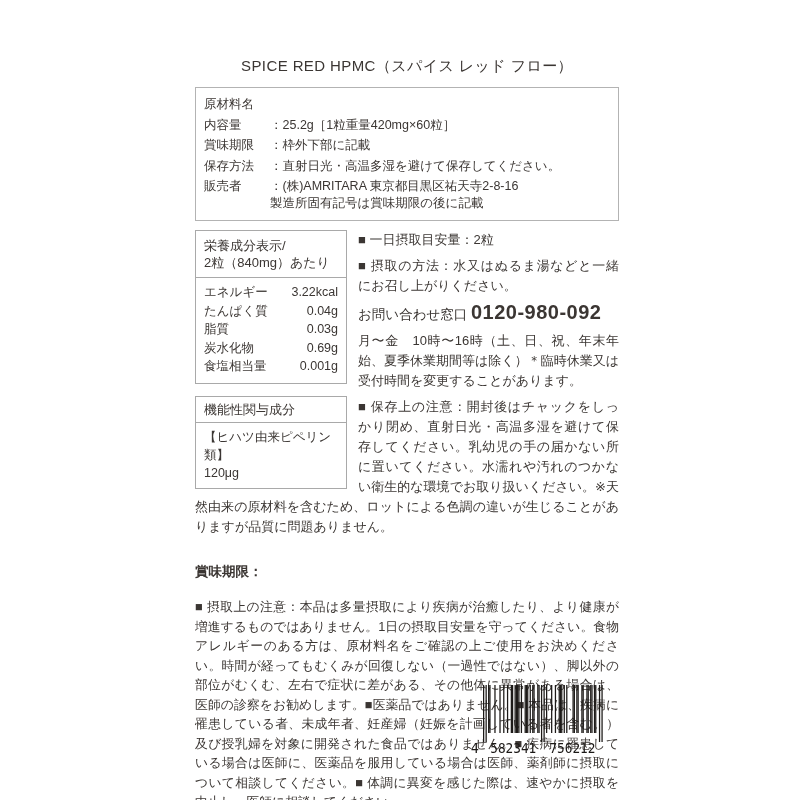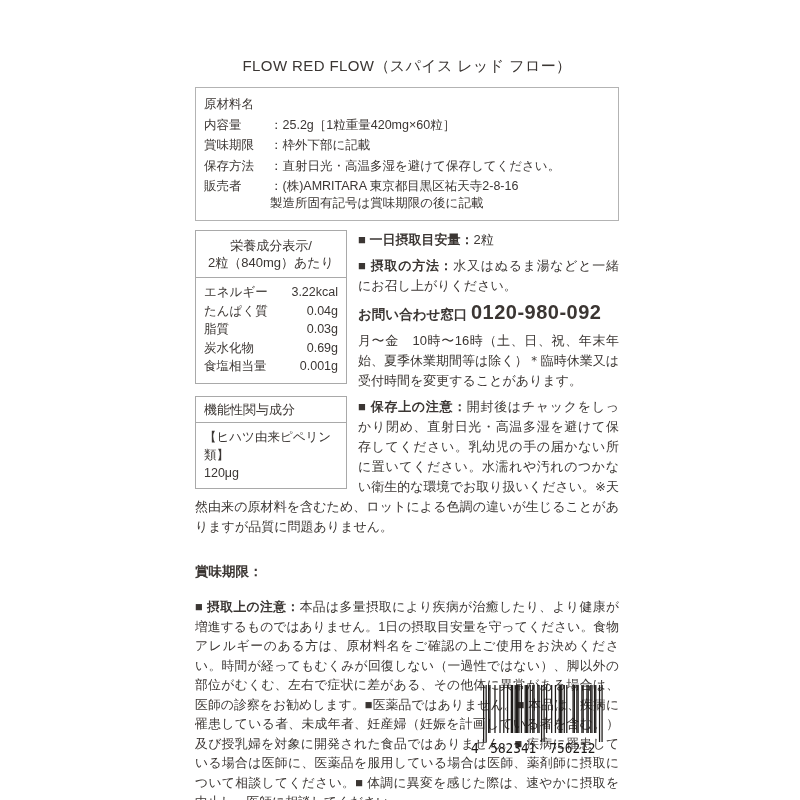--- a/index.html
+++ b/index.html
@@ -2,39 +2,39 @@
 <html><head>
 <meta charset="utf-8">
 <style>
   html,body{margin:0;padding:0;}
   body{
     width:800px;height:800px;background:#ffffff;
     font-family:"Liberation Sans","DejaVu Sans",sans-serif;
     color:#3b3633;position:relative;overflow:hidden;
   }
   .wrapper{position:absolute;left:195px;top:0;width:424px;}
-  .b{font-weight:700;margin-top:31px;}
+  .b{font-weight:400;margin-top:31px;}
   
   .title{
     margin-top:57px;text-align:center;font-size:15px;letter-spacing:.4px;
     color:#3b3633;
   }
   
   .info-table{
     margin-top:11px;border:1px solid #b3b3b3;padding:6px 8px 7px 8px;
     font-size:12.5px;line-height:16.5px;
   }
   .info-row{display:flex;margin:0;padding:2px 0;}
   .info-label{flex:0 0 66px;white-space:nowrap;}
   .info-value{flex:1;white-space:pre-line;text-align:justify;}
   
   .mid{margin-top:9px;font-size:13px;line-height:20px;}
   .left-boxes{float:left;width:152px;margin-right:11px;}
   .nut-box,.func-box{border:1px solid #a9a9a9;box-sizing:border-box;width:152px;}
-  .nut-box{padding:0;text-align:center;}
+  .nut-box{padding:0;}
   .nut-header{padding:6px 8px;font-size:13px;line-height:17px;white-space:pre-line;border-bottom:1px solid #a9a9a9;}
   .nut-rows{padding:5px 8px 7px 8px;}
   .nut-row{display:flex;justify-content:space-between;font-size:12.5px;line-height:18.5px;}
   .func-box{margin-top:12px;}
   .func-header{padding:4px 8px;font-size:13px;line-height:17px;border-bottom:1px solid #a9a9a9;}
   .func-content{padding:5px 8px 6px 8px;font-size:12.5px;line-height:18px;white-space:pre-line;}
   .mid p{margin:0 0 6px 0;text-align:justify;}
   .contact{white-space:nowrap;}
   .contact-label{font-size:13.5px;}
   .phone{font-size:20px;font-weight:700;letter-spacing:.5px;}
@@ -42,21 +42,21 @@
   .expiry{clear:both;margin-top:26px;font-size:13.5px;font-weight:700;}
   
   .caution{margin-top:16px;font-size:12.8px;line-height:19.5px;text-align:justify;}
   .barcode{position:absolute;left:469px;top:685px;width:140px;height:76px;}
 </style>
 </head>
 <body>
 
 <div class="wrapper">
 
-  <div class="title">FLOW RED FLOW（スパイス レッド フロー）</div>
+  <div class="title">SPICE RED HPMC（スパイス レッド フロー）</div>
 
   <div class="info-table">
     <div class="info-row">
       <div class="info-label">原材料名</div>
     </div>
     <div class="info-row">
       <div class="info-label">内容量</div>
       <div class="info-value">：25.2g［1粒重量420mg×60粒］</div>
     </div>
     <div class="info-row">

